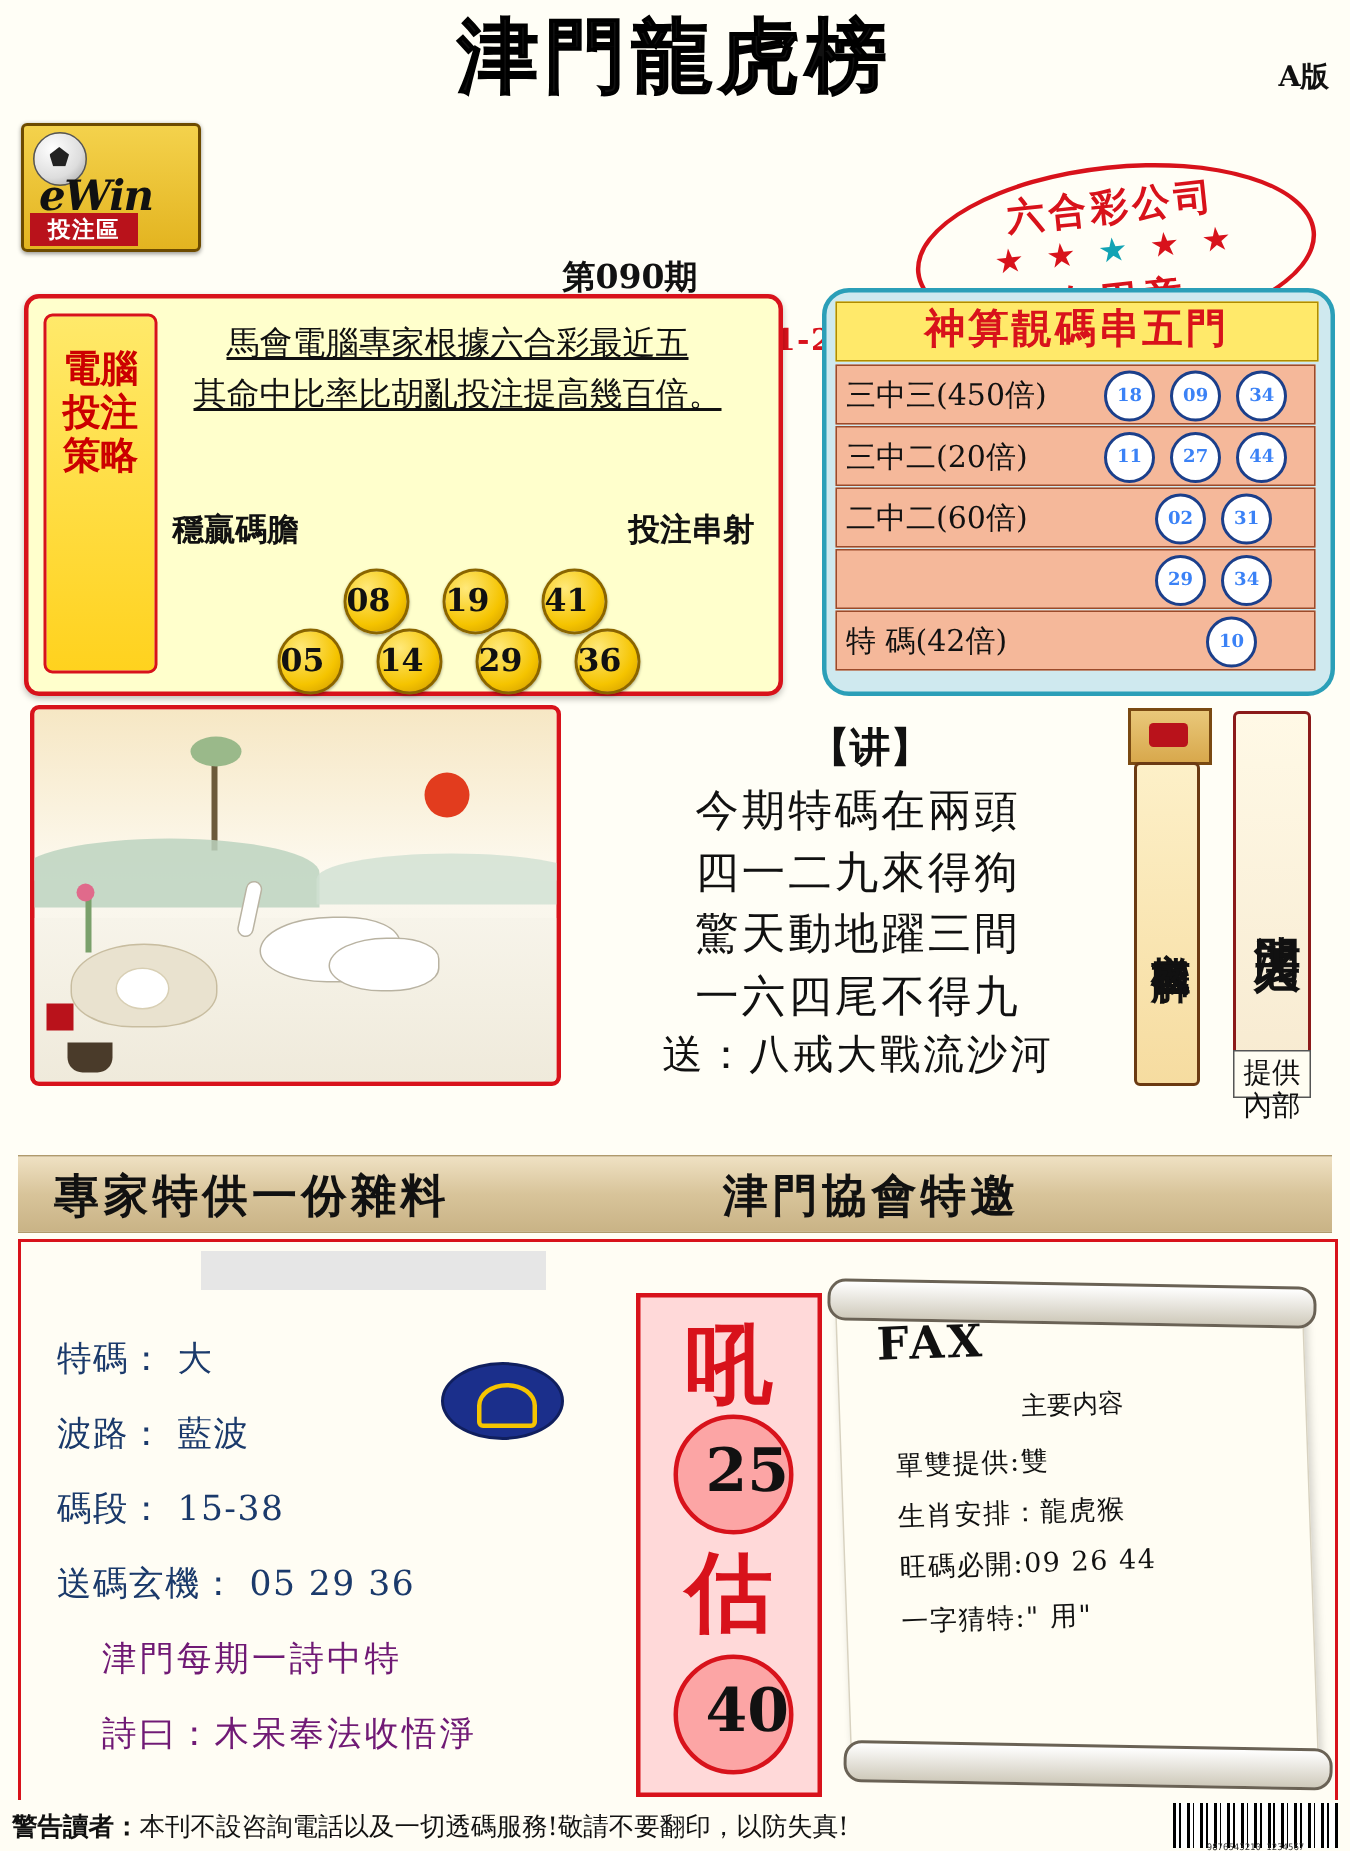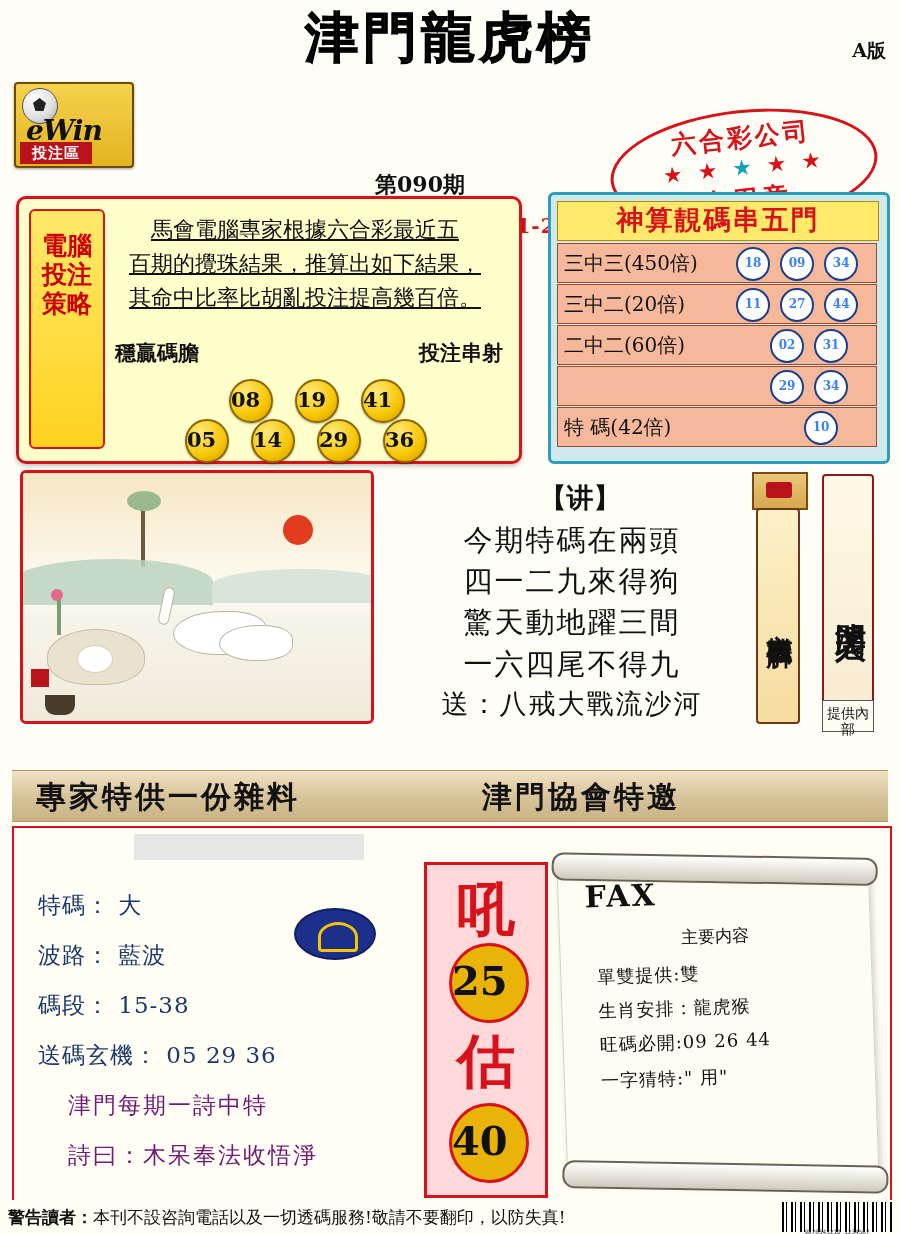--- a/index.html
+++ b/index.html
@@ -116,21 +116,21 @@
     background:radial-gradient(circle at 34% 28%,#ffe97a,#f5c400 62%,#c99300);
     border:2px solid #8a6500;
     color:#111;font-family:"DejaVu Serif",serif;font-weight:bold;font-size:21px;
     text-align:left;line-height:38px;
     box-shadow:0 1px 2px rgba(0,0,0,.35);
   }
 
   
   .rtable{
     position:absolute;left:548px;top:192px;width:336px;height:266px;
-    background:#cfe9ef;border:3px solid #2b9fb8;border-radius:6px;
+    background:#cfe9ef;border:3px solid #2b9fb8;border-radius:18px;
   }
   .rtable-title{
     position:absolute;left:6px;top:6px;width:320px;height:38px;
     background:#ffe96a;border:1px solid #b08b00;
     color:#d8121b;font-family:"DejaVu Serif",serif;font-size:27px;font-weight:bold;
     text-align:center;line-height:36px;letter-spacing:2px;
   }
   .rrow{
     position:absolute;left:6px;width:320px;height:40px;
     border:1px solid #9b4a2a;box-sizing:border-box;
@@ -195,21 +195,21 @@
   #vb-laoren{left:822px;top:474px;height:252px;width:52px;font-size:31px;padding-top:8px;
     background:linear-gradient(#fff9e6,#f7ead0);border-color:#8b1a1a;}
   .icon-xuanji{
     position:absolute;left:752px;top:472px;width:52px;height:34px;
     background:linear-gradient(#e9c87a,#d8a84c);border:2px solid #7a4a12;
   }
   .icon-xuanji:after{content:"";position:absolute;left:12px;top:8px;width:26px;height:16px;background:#b9121b;border-radius:3px;}
   .innerbox{
     position:absolute;left:822px;top:700px;width:52px;height:32px;
     border:1px solid #555;background:#fffdf2;
-    font-family:"DejaVu Serif",serif;font-size:14px;color:#111;line-height:1.15;
+    font-family:"DejaVu Serif",serif;font-size:19px;color:#111;line-height:1.15;
     text-align:center;padding-top:4px;box-sizing:border-box;
   }
 
   
   .goldbar{
     position:absolute;left:12px;top:770px;width:876px;height:50px;
     background:linear-gradient(#efe1c3,#d8c49a 50%,#c9b386);
     border-top:1px solid #b09a6d;border-bottom:1px solid #b09a6d;
   }
   .goldbar .t1{
@@ -249,23 +249,23 @@
   .redpanel{
     position:absolute;left:410px;top:34px;width:118px;height:330px;
     background:#ffd9d9;border:3px solid #d8121b;
   }
   .redpanel .bigchar{
     position:absolute;left:0;width:118px;text-align:center;
     font-family:"DejaVu Serif",serif;font-size:58px;font-weight:bold;color:#d8121b;
   }
   .redpanel .numcircle{
     position:absolute;left:22px;width:74px;height:74px;border-radius:50%;
-    border:3px solid #d8121b;background:#eab308;
+    border:3px solid #d8121b;background:#fca5a5;
     color:#111;font-family:"DejaVu Serif",serif;font-size:40px;font-weight:bold;
-    text-align:left;line-height:70px;
+    text-align:right;line-height:70px;
   }
 
   
   .scroll{
     position:absolute;left:548px;top:40px;width:310px;height:306px;
     background:#fffdf3;border:1px solid #d8d2c0;
     transform:rotate(-2deg);
     box-shadow:2px 3px 6px rgba(0,0,0,.18);
   }
   .scroll-rodtop{
@@ -336,21 +336,20 @@
       <div class="seal-top">六合彩公司</div>
       <div class="seal-stars">★ ★ <span class="cyan">★</span> ★ ★</div>
       <div class="seal-bot">专用章</div>
     </div>
   </div>
 
   <div class="strategy">
     <div class="strategy-side">電腦投注策略</div>
     <div class="strategy-text">
       <div>馬會電腦專家根據六合彩最近五</div>
-      <div>百期的攪珠結果，推算出如下結果，</div>
       <div>其命中比率比胡亂投注提高幾百倍。</div>
     </div>
     <div class="stab">穩贏碼膽</div>
     <div class="stab2">投注串射</div>
 
     <div class="ball" style="left:210px;top:180px">08</div>
     <div class="ball" style="left:276px;top:180px">19</div>
     <div class="ball" style="left:342px;top:180px">41</div>
 
     <div class="ball" style="left:166px;top:220px">05</div>

